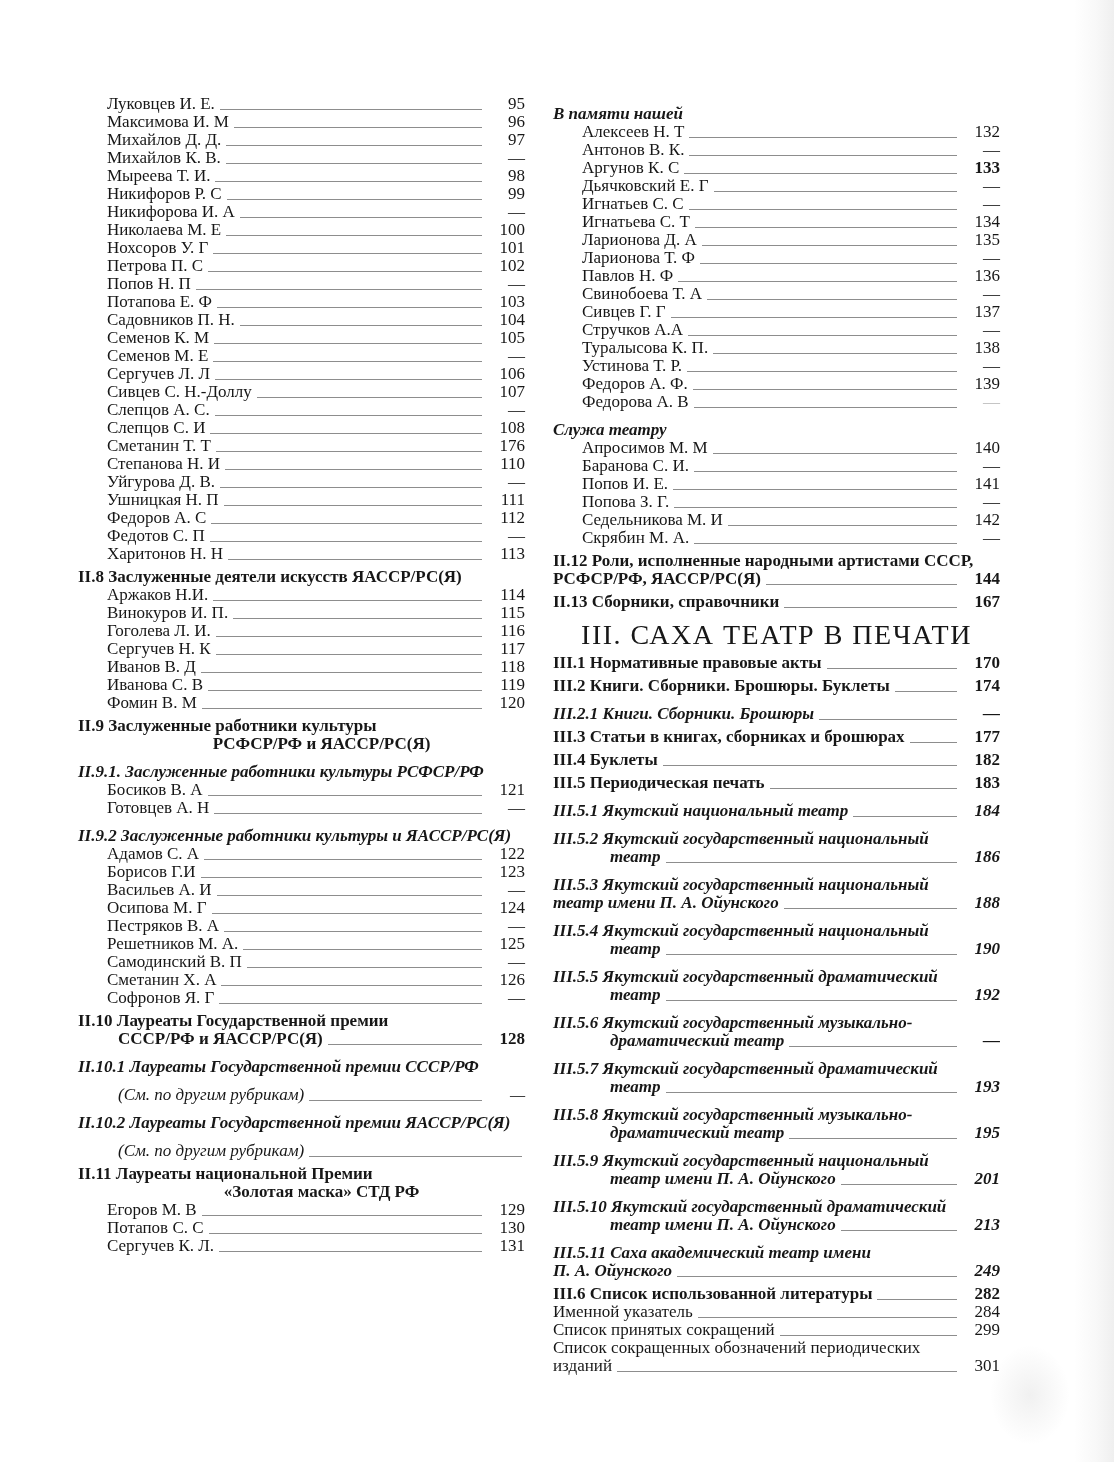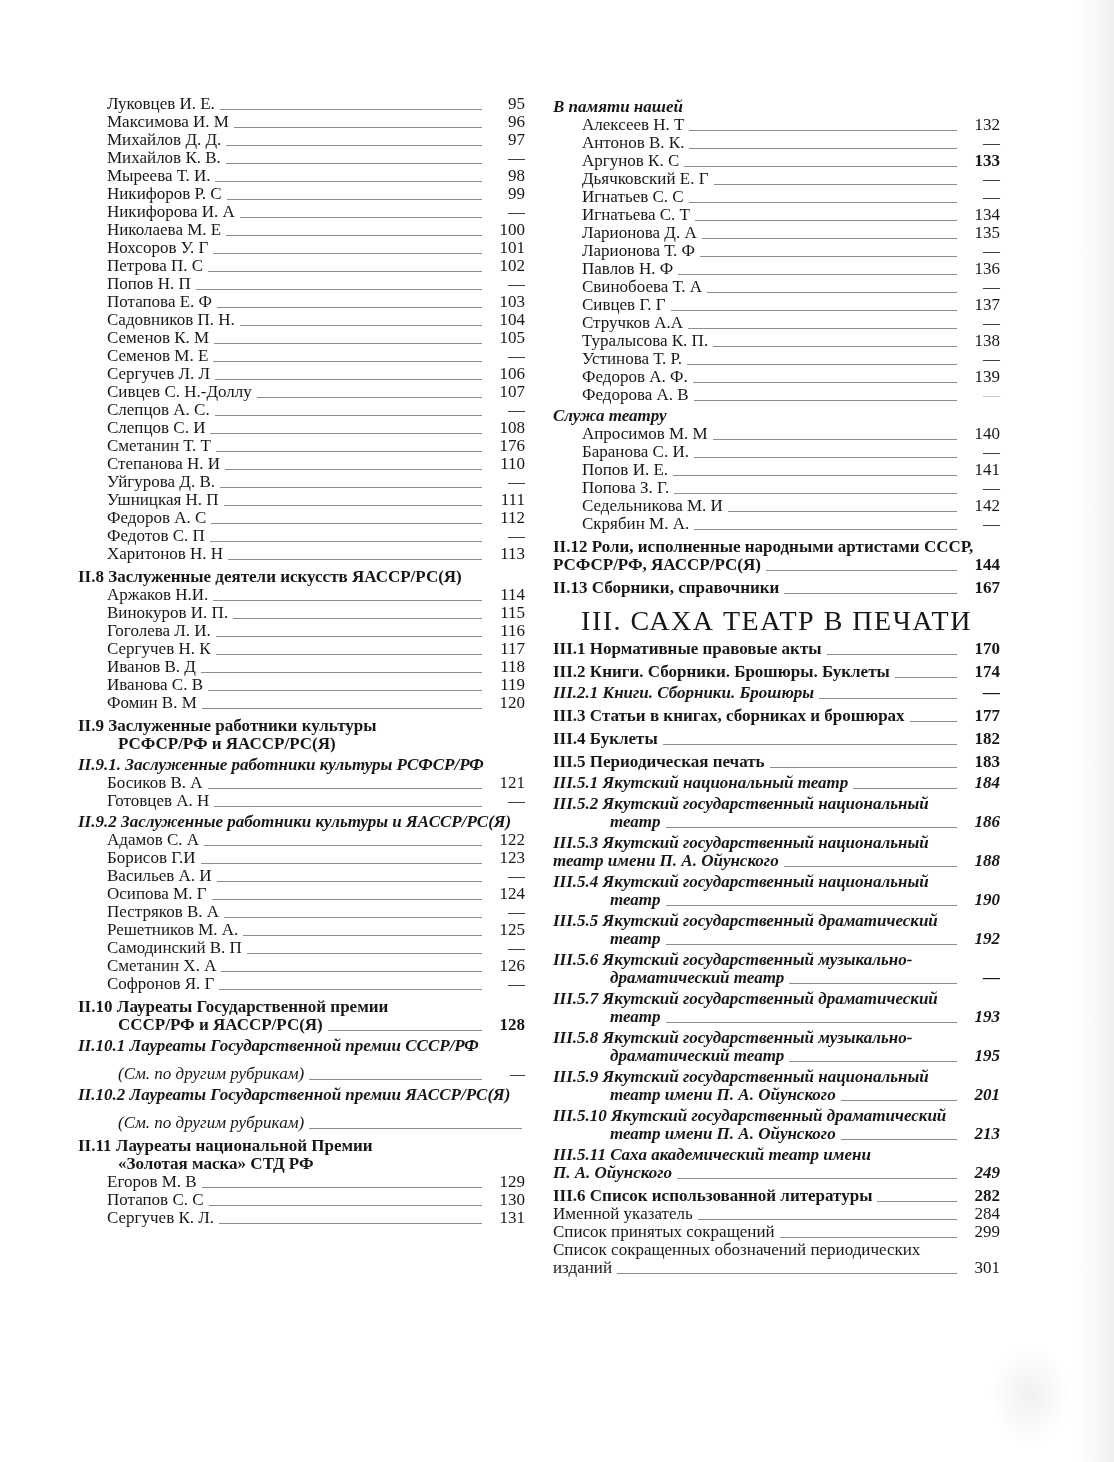--- a/index.html
+++ b/index.html
@@ -23,24 +23,24 @@
   .row{display:flex;align-items:flex-end;line-height:18px;font-size:17px;}
   .t{white-space:nowrap;}
   .ldr{flex:1 1 auto;border-bottom:1.8px solid #8d8d8d;margin:0 3px 3.5px 5px;min-width:10px;}
   .pg{text-align:right;min-width:40px;white-space:nowrap;}
   .pb{font-weight:bold;}
   .faded{opacity:.3;}
 
   .i0{padding-left:0;}
   .i1{padding-left:29px;}
   .i2{padding-left:57px;}
-  .i3{padding-left:40px;}
+  .i3{padding-left:40px;justify-content:center;}
 
   .s-bold{font-weight:bold;margin-top:5px;}
-  .s-bi{font-weight:bold;font-style:italic;margin-top:3px;}
+  .s-bi{font-weight:bold;font-style:italic;margin-top:10px;}
   .s-i{font-style:italic;margin-top:10px;}
   .s-plain{margin-top:0;}
   .s-big{margin:10px 0 6px;}
   .s-big .row{justify-content:center;font-size:28px;line-height:27px;letter-spacing:1.5px;font-weight:400;}
 </style>
 </head>
 <body>
 
 <div class="edge-shade"></div>
 <div class="smudge"></div>

